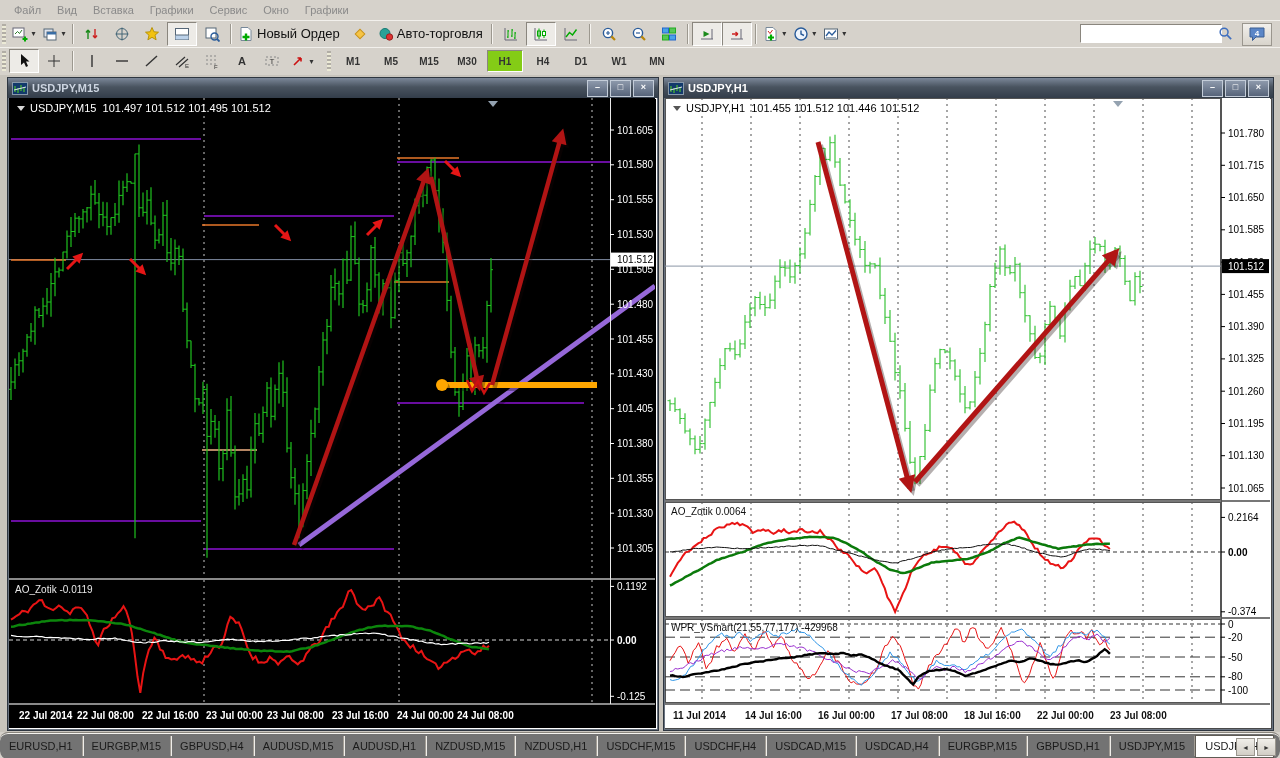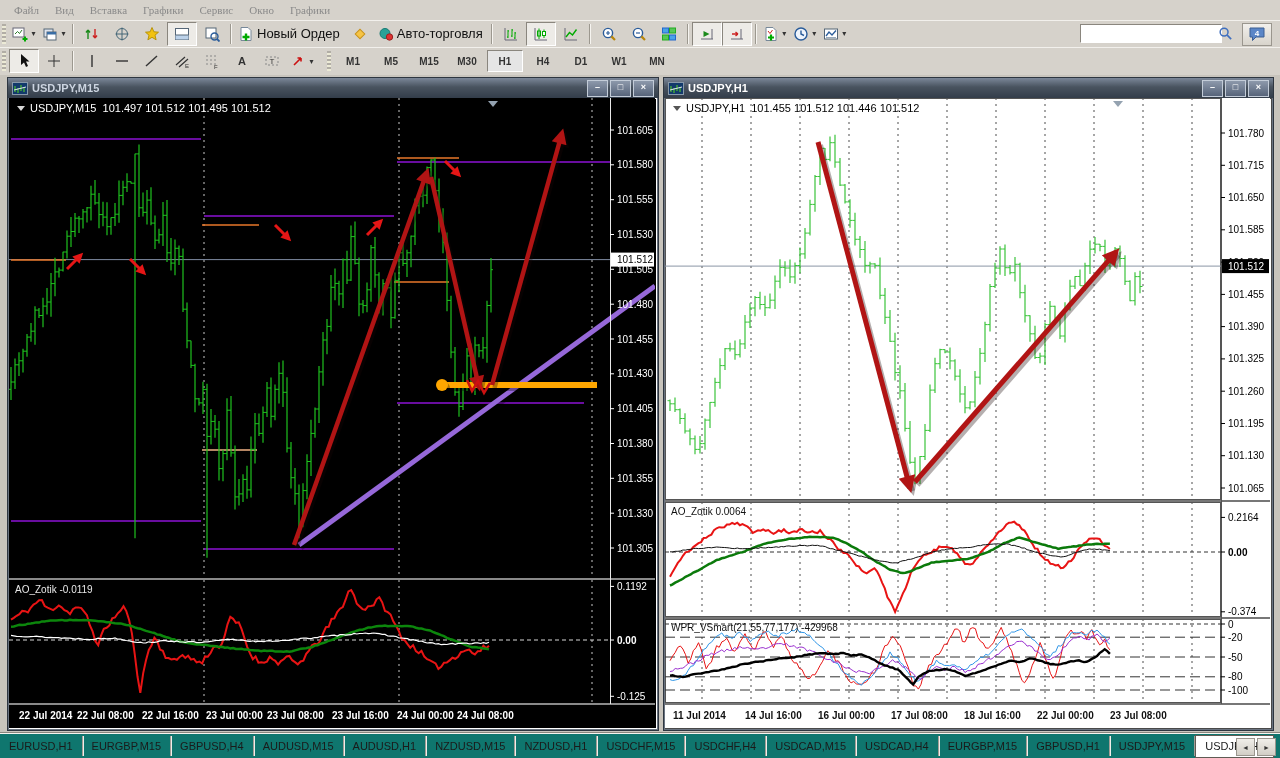--- a/index.html
+++ b/index.html
@@ -1,56 +1,56 @@
 <!DOCTYPE html>
 <html><head>
 <meta charset="utf-8">
 <style>
   html,body{margin:0;padding:0;}
   body{width:1280px;height:758px;overflow:hidden;position:relative;background:#d6d2cb;
        font-family:"Liberation Sans","DejaVu Sans",sans-serif;font-size:11px;color:#222;}
   #menubar{position:absolute;left:0;top:0;width:1280px;height:20px;display:flex;align-items:center;
            padding-left:6px;background:#d6d2cb;border-bottom:1px solid #c0bcb4;}
-  .menu-item{color:#8a8a8a;padding:2px 8px;cursor:default;font-family:Liberation Serif, serif;}
+  .menu-item{color:#8a8a8a;padding:2px 8px;cursor:default;}
   #toolbar1{position:absolute;left:0;top:20px;width:1280px;height:27px;display:flex;align-items:center;
             background:#d6d2cb;border-bottom:1px solid #b7b3ab;box-shadow:inset 0 1px 0 #f2f0ec;}
   #toolbar2{position:absolute;left:0;top:47px;width:1280px;height:28px;display:flex;align-items:center;
             background:#d6d2cb;border-bottom:1px solid #9a968e;box-shadow:inset 0 1px 0 #f2f0ec;}
   .thandle{width:4px;height:20px;margin:0 3px 0 2px;
            background:repeating-linear-gradient(180deg,#b1ada5 0 2px,#ecead6 2px 4px);}
   .tsep{width:0;height:20px;border-left:1px solid #9c988f;border-right:1px solid #f6f4f0;margin:0 3px;}
   .tbtn{height:22px;min-width:24px;display:flex;align-items:center;justify-content:center;
         border:1px solid transparent;padding:0 2px;gap:3px;cursor:default;}
   .tbtn.pressed{background:#edebe7;border-color:#8a867e #ffffff #ffffff #8a867e;}
   .tbtn .lbl{font-size:13px;color:#111;white-space:nowrap;padding-right:2px;}
   .tbtn .caret{font-size:8px;color:#333;}
   .tfbtn{height:20px;min-width:24px;display:flex;align-items:center;justify-content:center;
          font-size:10px;font-weight:bold;color:#333;border:1px solid transparent;padding:0 5px;margin:8px 1px;}
-  .tfbtn.active{background:#e5e5e5;border-color:#8a867e #ffffff #ffffff #8a867e;}
+  .tfbtn.active{background:#84cc16;border-color:#8a867e #ffffff #ffffff #8a867e;}
   #searchwrap{position:absolute;right:44px;top:4px;width:156px;height:19px;}
   #searchbox{width:132px;height:17px;border:1px solid #8a867e;border-bottom-color:#fff;border-right-color:#fff;
              padding:0 4px;font-size:11px;outline:none;background:#fff;}
   #searchicon{position:absolute;right:2px;top:1px;width:18px;height:17px;display:flex;align-items:center;justify-content:center;}
   #notif{position:absolute;right:8px;top:3px;width:28px;height:21px;background:linear-gradient(#f2f0ec,#d8d4cc);
          border:1px solid #9a968e;display:flex;align-items:center;justify-content:center;}
   #mdi{position:absolute;left:0;top:75px;width:1280px;height:657px;background:#c8c4bc;}
   .mtwindow{position:absolute;border:1px solid #2e3640;box-shadow:0 0 0 1px #c9c5be;background:#6a7380;}
   .titlebar{height:20px;display:flex;align-items:center;padding:0 2px;
             background:linear-gradient(#7b8799,#49535f 45%,#333d4a);}
   .wicon{width:16px;height:13px;margin:0 4px 0 2px;}
   .wtitle{flex:1;font-weight:bold;font-size:11px;color:#ccd4e0;}
   .mtwindow.active .wtitle{color:#fff;}
   .wbtn{width:19px;height:15px;margin-right:2px;background:linear-gradient(#8d99ab,#57647a);
         border:1px solid #c3ccd8;color:#fff;font-size:9px;line-height:13px;text-align:center;font-weight:bold;cursor:default;}
   .client{position:absolute;left:1px;right:1px;top:20px;bottom:1px;}
   #win-left .client{background:#000;box-shadow:inset 0 0 0 1px #ffffff;}
   #win-right .client{background:#fff;box-shadow:inset 0 0 0 1px #4a4a4a;}
   .client svg{display:block;}
-  #tabbar{position:absolute;left:0;top:732px;width:1280px;height:26px;background:#0f766e;
-          border-top:1px solid #8a867e;box-shadow:inset 0 1px 0 #f6f4f0;}
+  #tabbar{position:absolute;left:0;top:732px;width:1280px;height:26px;background:#737373;
+          border-top:1px solid #8a867e;box-shadow:inset 0 1px 0 #f6f4f0;border-radius:8px;}
   .tab{float:left;height:20px;line-height:20px;margin-top:3px;padding:0 9px;border-right:1px solid #a39e96;
        box-shadow:1px 0 0 #f0eeea;color:#1a1a1a;font-size:11px;cursor:default;white-space:nowrap;}
   .tab.active{background:#ffffff;border:1px solid #5f5b54;height:21px;line-height:21px;margin-top:2px;box-shadow:none;}
   #tabarrows{position:absolute;right:4px;top:5px;display:flex;gap:2px;}
   .tabarrow{width:17px;height:16px;background:linear-gradient(#f0eee9,#d2cec6);border:1px solid #9a968e;
             font-size:7px;color:#333;display:flex;align-items:center;justify-content:center;cursor:default;}
 </style>
 </head>
 <body>
 

